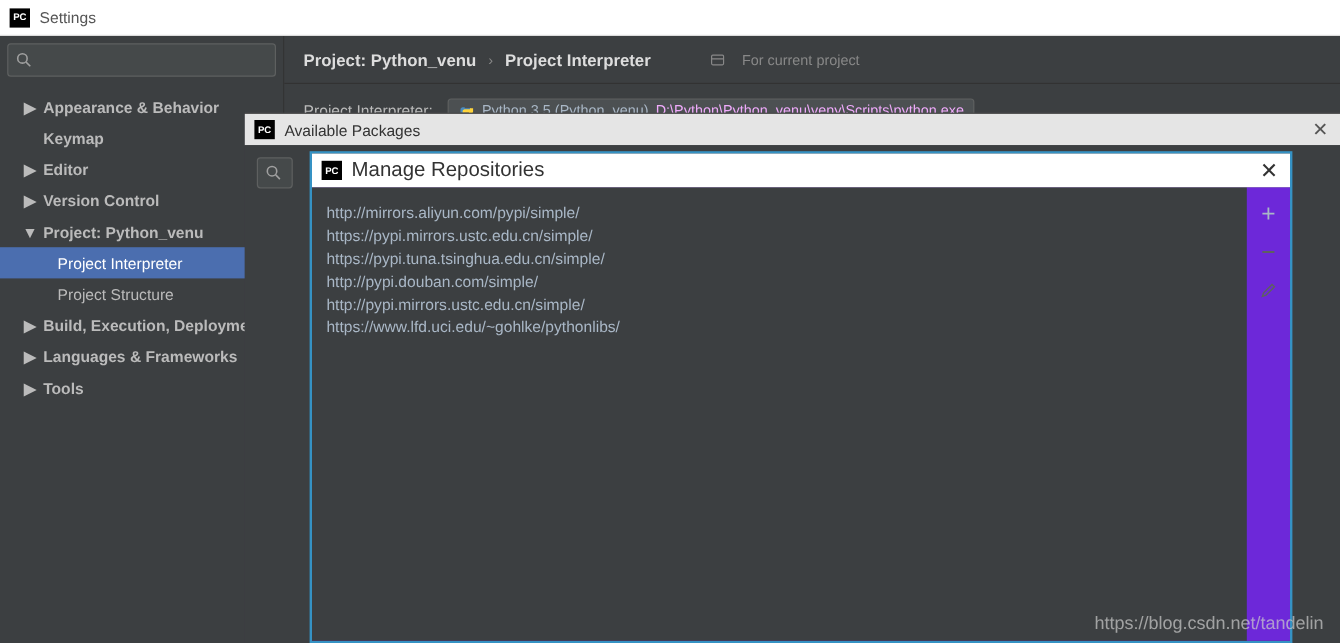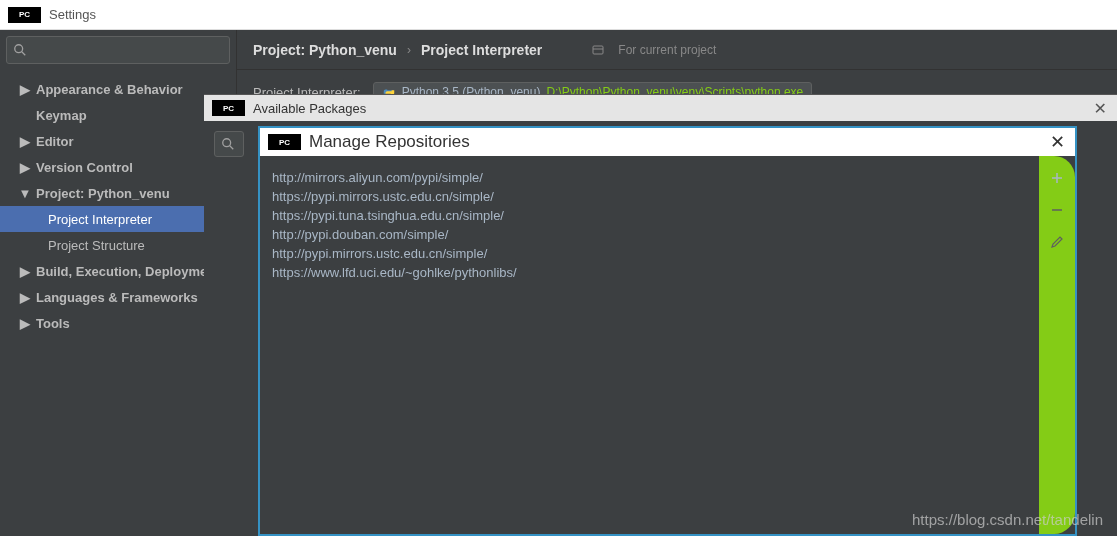--- a/index.html
+++ b/index.html
@@ -15,21 +15,21 @@
     }
     .title-bar {
       background: #fff;
       height: 30px;
       display: flex;
       align-items: center;
       padding: 0 8px;
       border-bottom: 1px solid #ddd;
     }
     .pc-icon {
-      width: 33px;
+      width: 17px;
       height: 16px;
       background: #000;
       color: #fff;
       font-size: 8px;
       font-weight: bold;
       display: inline-flex;
       align-items: center;
       justify-content: center;
       margin-right: 8px;
     }
@@ -141,21 +141,21 @@
       border: 1px solid #5e6060;
       border-radius: 3px;
       padding: 2px 8px;
       display: flex;
       align-items: center;
       gap: 6px;
       color: #a9b7c6;
       font-size: 12px;
     }
     .interpreter-path {
-      color: #84cc16;
+      color: #f0abfc;
     }
     .py-icon {
       width: 14px;
       height: 14px;
       display: inline-flex;
     }
     .available-packages-dialog {
       position: absolute;
       left: 204px;
       top: 94px;
@@ -231,22 +231,21 @@
       position: absolute;
       right: 10px;
       color: #333;
       font-size: 18px;
       cursor: pointer;
       font-weight: normal;
     }
     .mr-body {
       flex: 1;
       display: flex;
-      background: #84cc16;
-      border-radius: 21px;
+      background: #6d28d9;
     }
     .mr-list {
       flex: 1;
       padding: 12px 12px;
       background: #3c3f41;
     }
     .mr-list-item {
       color: #a9b7c6;
       font-size: 13px;
       line-height: 19px;

